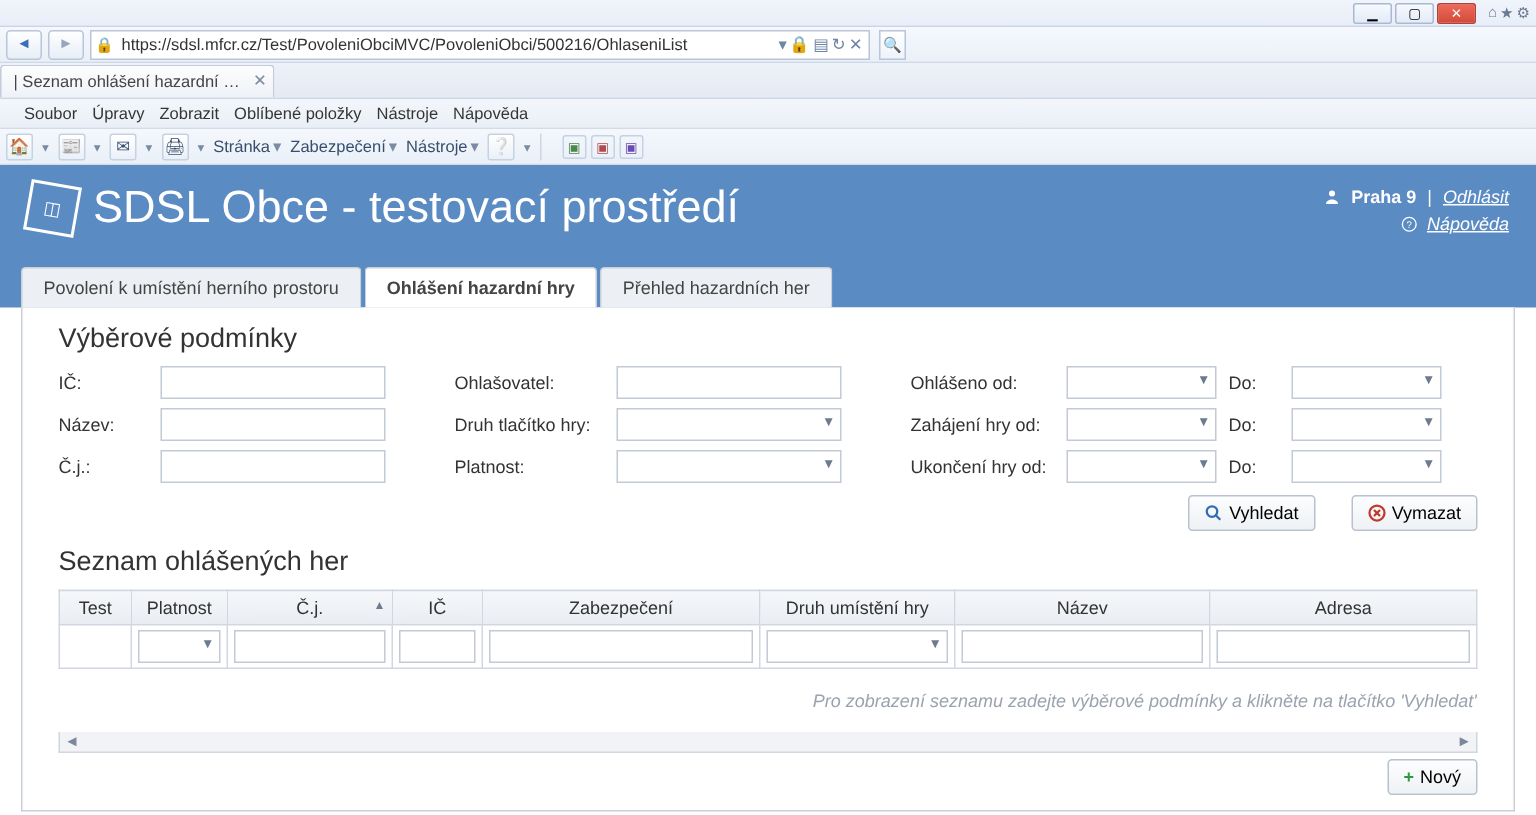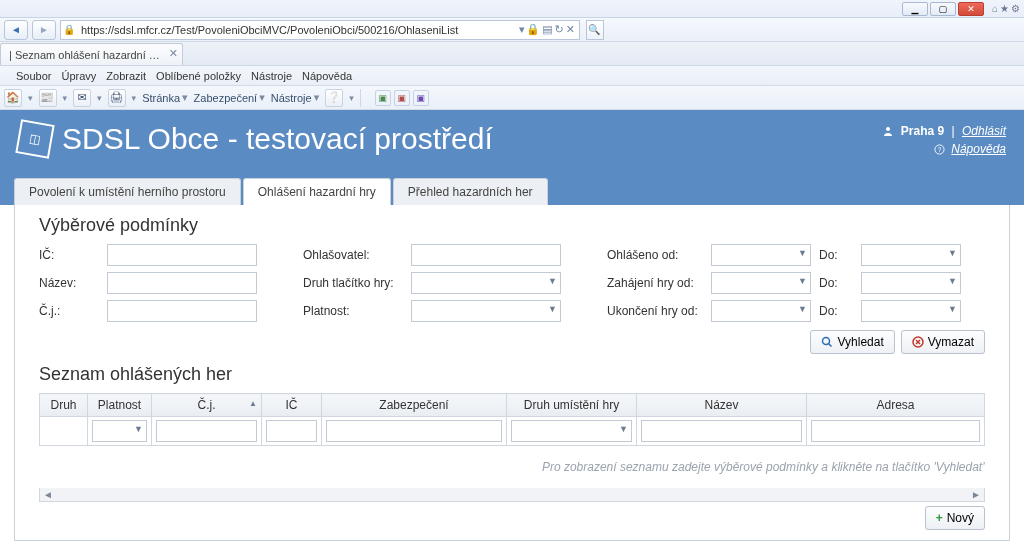--- a/index.html
+++ b/index.html
@@ -45,32 +45,32 @@
 .app-header .logo { width:34px; height:34px; border:2px solid #fff; display:flex; align-items:center; justify-content:center; font-size:12px; transform:rotate(10deg);}
 .app-header h1 { font-size: 30px; font-weight: 500; font-family: "Segoe UI Light","Segoe UI",sans-serif;}
 .header-user { font-size: 12px; text-align:right; line-height:1.5;}
 .header-user svg { vertical-align:-2px; margin-right:3px;}
 .header-user a { color:#fff; text-decoration:underline; cursor:pointer;font-style:italic;}
 .header-user .sep { margin:0 4px;}
 
 
 .app-tabs { display:flex; background:#5a8bc2; padding:0 14px;}
 .app-tab { padding:6px 14px; font-size:12px; border:1px solid #c8d0da; border-bottom:none; background:#eceff3; color:#444; cursor:pointer; border-radius:3px 3px 0 0; margin-right:2px;}
-.app-tab.active { background:#fff; font-weight:400;}
+.app-tab.active { background:#fff; font-weight:700;}
 .app-body-frame{ margin:0 14px 6px; border:1px solid #c8d0da; border-top:none; background:#fff; padding:6px 24px 10px;}
 
 
 .section-title { font-size:18px; color:#333; font-weight:500; margin:4px 0 8px;}
 .filter-grid { display:grid; grid-template-columns: 60px 150px 30px 100px 150px 30px 96px 100px 34px 100px; gap:6px 8px; align-items:center; font-size:12px; color:#333; margin-bottom:8px;}
 .inp { height:22px; border:1px solid #c2cad5; background:#fff; padding:0 4px; font-size:12px; width:100%;}
 .combo { position:relative;}
 .combo .caret{ position:absolute; right:4px; top:4px; font-size:9px; color:#6c7b90; pointer-events:none;}
 .filter-grid label { white-space:nowrap;}
 
-.btn-row { display:flex; justify-content:flex-end; gap:6px; margin-bottom:10px;}
+.btn-row { display:flex; justify-content:flex-end; gap:24px; margin-bottom:10px;}
 .btn { border:1px solid #b8c1cd; background:linear-gradient(#fcfdfe,#eef1f5); padding:4px 10px; font-size:12px; border-radius:3px; cursor:pointer; display:flex; align-items:center; gap:4px;}
 .btn svg { width:12px; height:12px;}
 .ico-search{ color:#2f6db5;}
 .ico-x{ color:#c0392b;}
 .ico-plus{ color:#2b9a3e; font-weight:bold;}
 
 
 .data-table { width:100%; border-collapse:collapse; font-size:12px;}
 .data-table th { background:linear-gradient(#f5f7fa,#e9edf2); border:1px solid #d1d7e0; padding:4px 6px; font-weight:500; color:#333; position:relative; text-align:center;}
 .sort-ind{ position:absolute; right:4px; top:5px; font-size:8px; color:#6c7b90;}
@@ -234,21 +234,21 @@
           <line x1="16" y1="8" x2="8" y2="16"></line>
         </svg>
       <span>Vymazat</span>
     </button>
   </div>
 
   <div class="section-title">Seznam ohlášených her</div>
   <table class="data-table">
     <thead>
       <tr>
-        <th style="width:48px">Druh</th>
+        <th style="width:48px">Test</th>
         <th style="width:64px">Platnost</th>
         <th style="width:110px"><span>Č.j.</span><span class="sort-ind">▲</span></th>
         <th style="width:60px">IČ</th>
         <th style="width:185px">Zabezpečení</th>
         <th style="width:130px">Druh umístění hry</th>
         <th style="width:170px">Název</th>
         <th>Adresa</th>
       </tr>
     </thead>
     <tbody>

